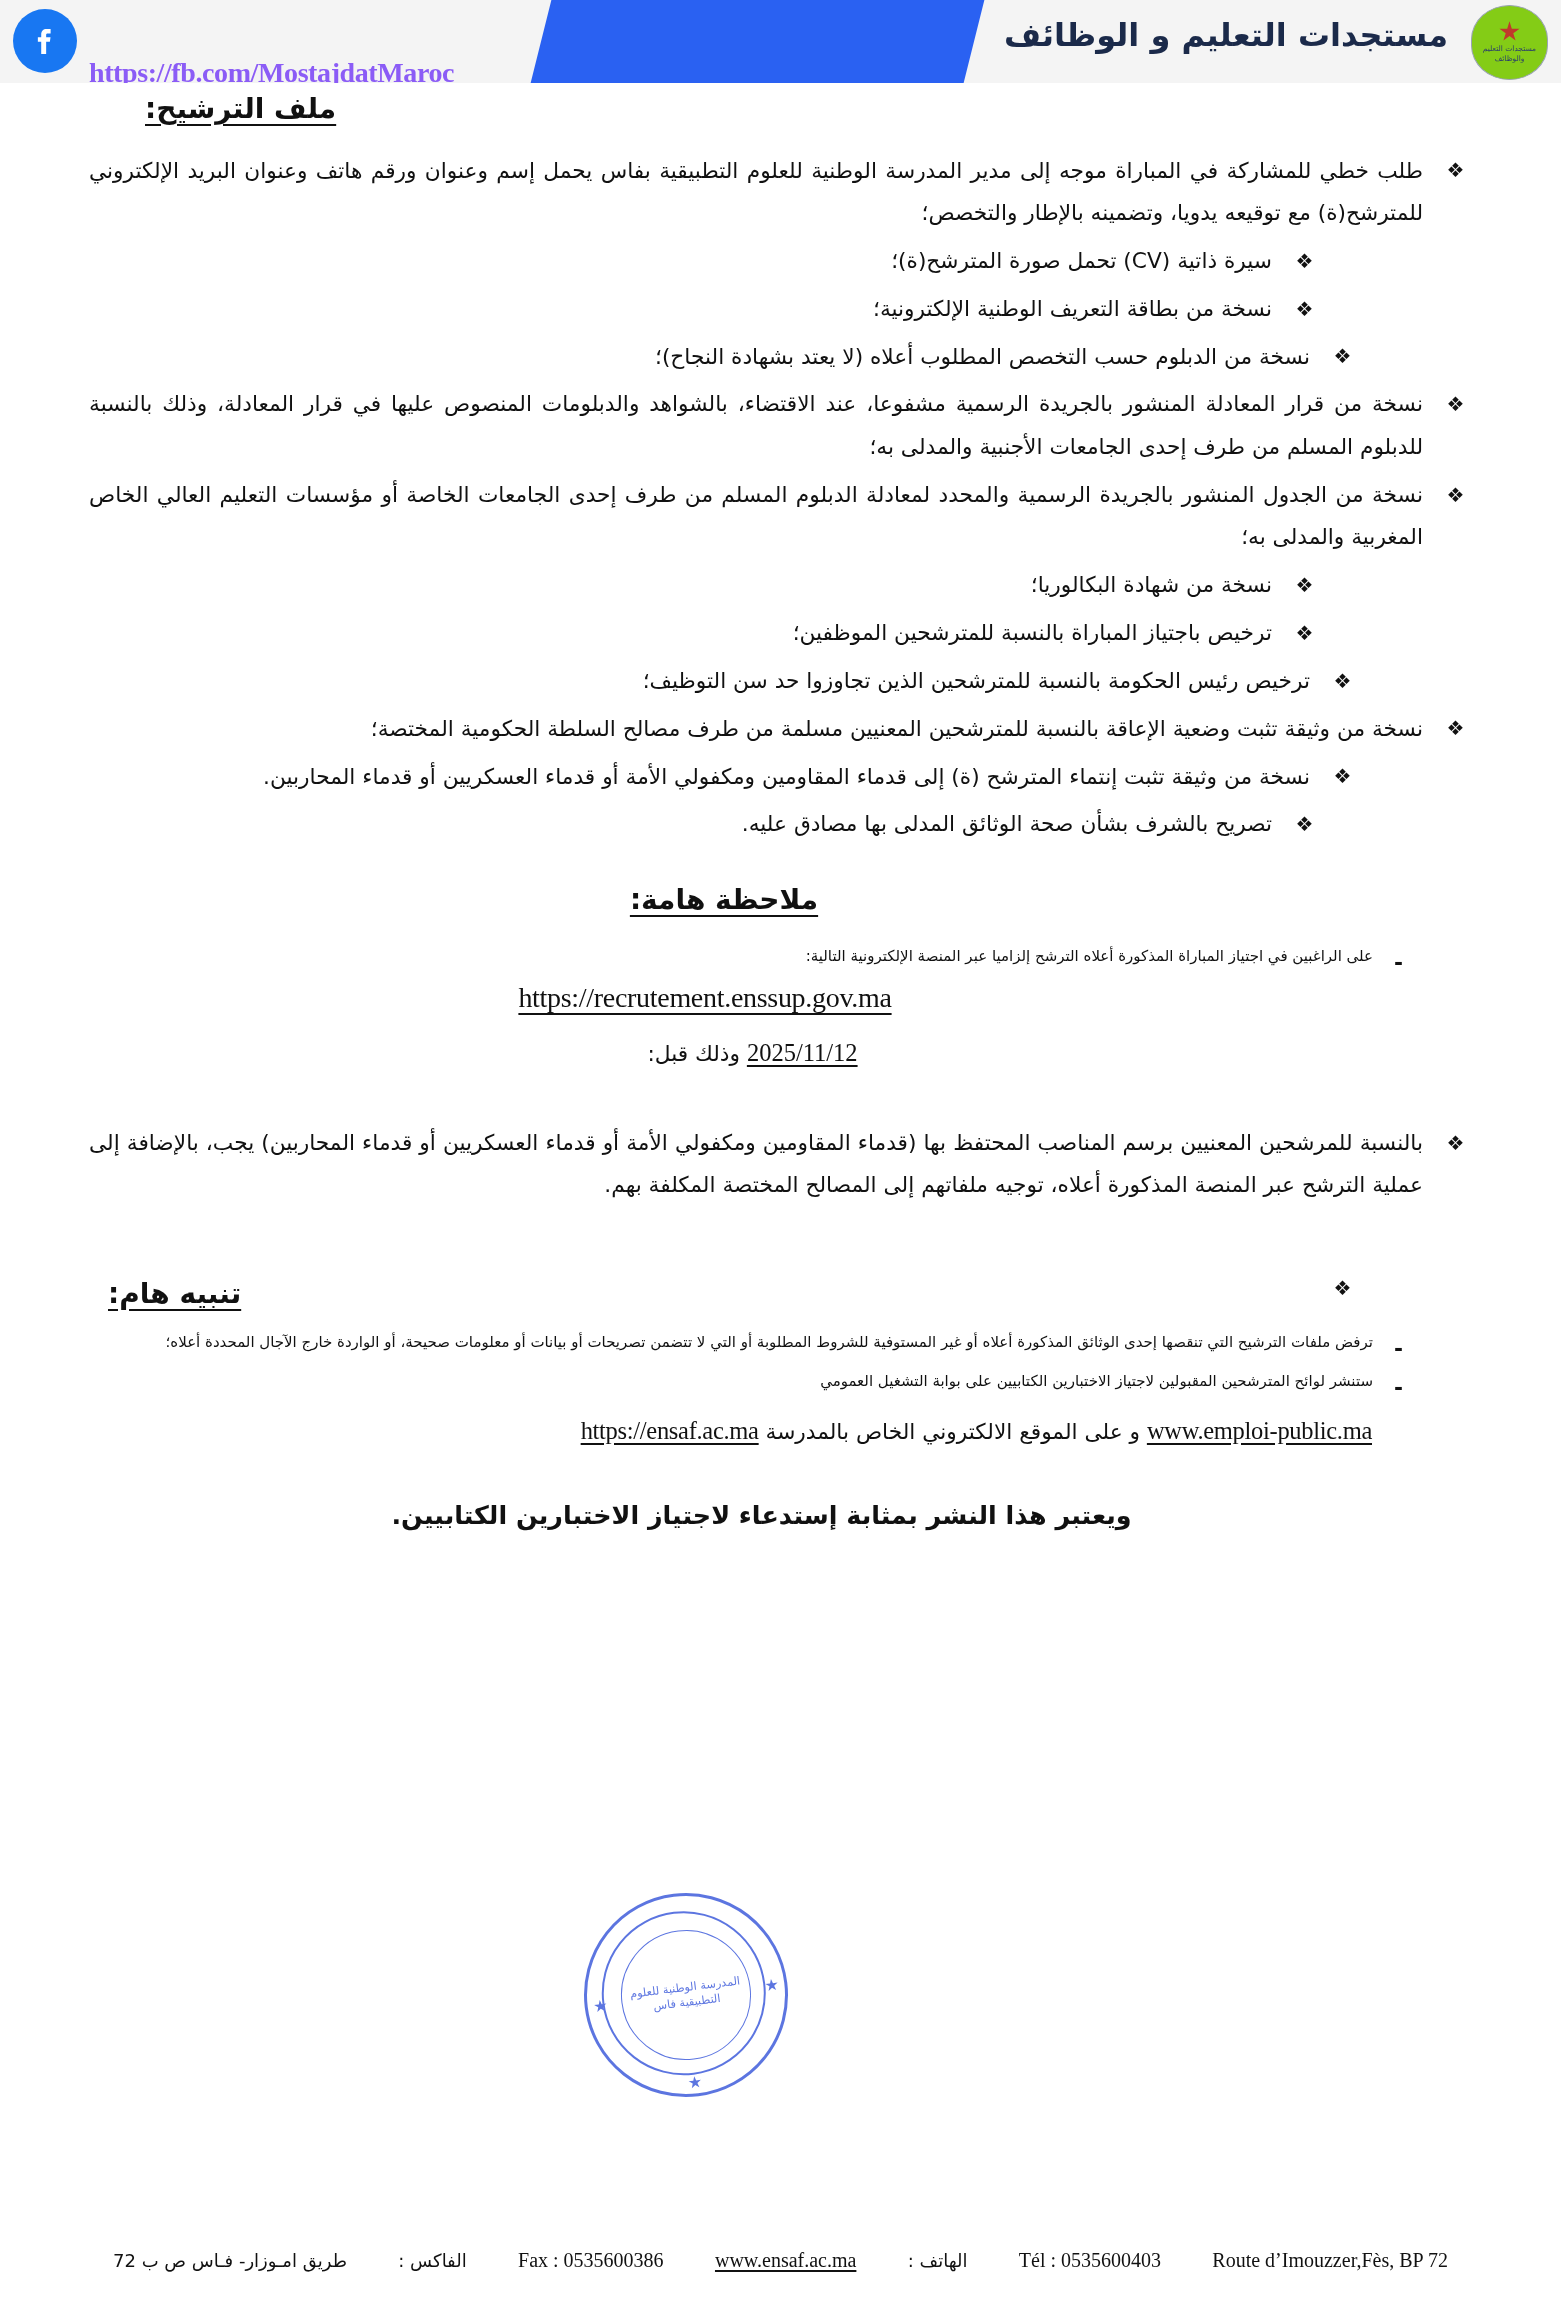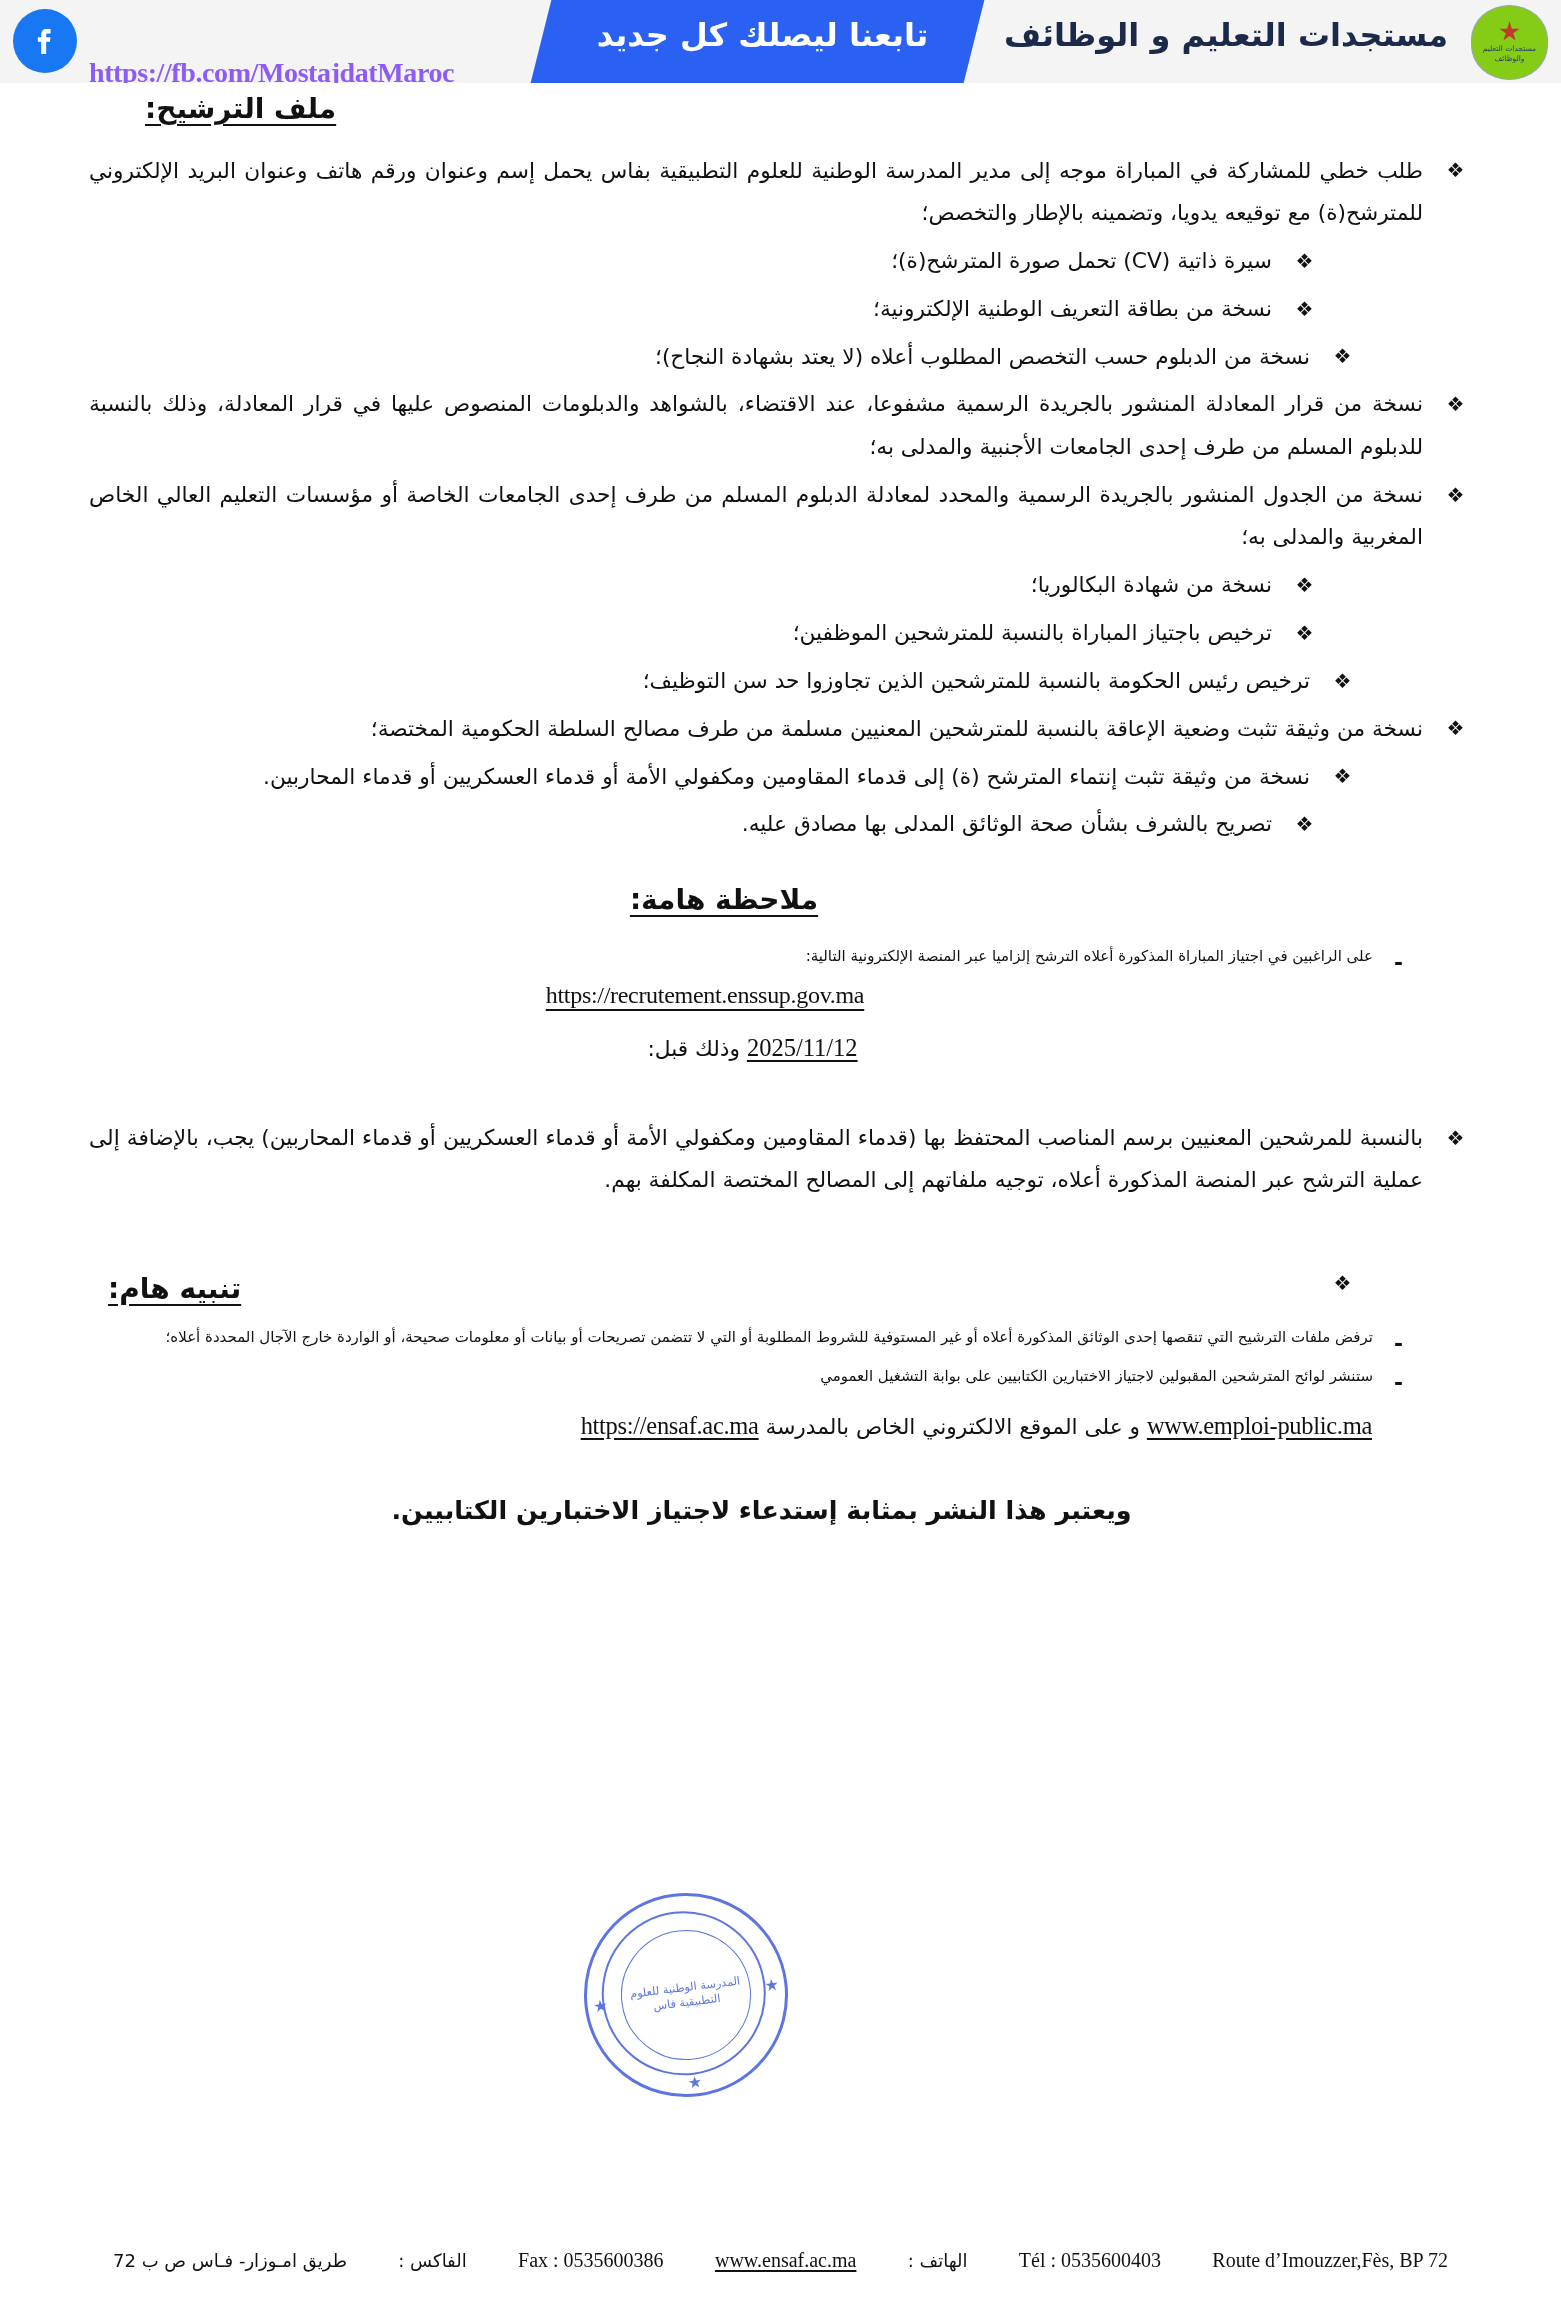--- a/index.html
+++ b/index.html
@@ -182,21 +182,21 @@
     right: 13px;
     top: 0;
     font-weight: bold;
     font-size: 21.7px;
   }
 
   .u { text-decoration: underline; text-underline-offset: 3.8px; }
 
   .link-line {
     font-family: "Liberation Serif", "DejaVu Serif", serif;
-    font-size: 24px;
+    font-size: 28px;
     text-decoration: underline;
     text-underline-offset: 5.6px;
     direction: ltr;
     text-align: center;
     padding-right: 151px;
     margin: 11.3px 0 24.5px 0;
     letter-spacing: -0.3px;
   }
 
   .date-line {
@@ -330,21 +330,20 @@
     <div class="band"></div>
 
     <div class="promo-fb-icon">
       <svg width="41" height="41" viewBox="0 0 44 44" aria-hidden="true">
         <path d="M27.5 13.5h-3.2c-1.2 0-1.6.6-1.6 1.5v2.4h4.7l-.7 5h-4v13h-5.3v-13h-3.6v-5h3.6v-3.1c0-3.6 2.1-5.8 5.8-5.8h4.3v5z" fill="#ffffff"></path>
       </svg>
     </div>
 
     <div class="promo-url">https://fb.com/MostajdatMaroc</div>
 
-    <div class="promo-slogan">تابعنا ليصلك كل جديد</div>
 
     <div class="promo-title">مستجدات التعليم و الوظائف</div>
 
     <div class="promo-logo">
       <div class="crest"></div>
       <div class="ltext">مستجدات التعليم والوظائف</div>
     </div>
   </div>
 
   <div class="doc">

